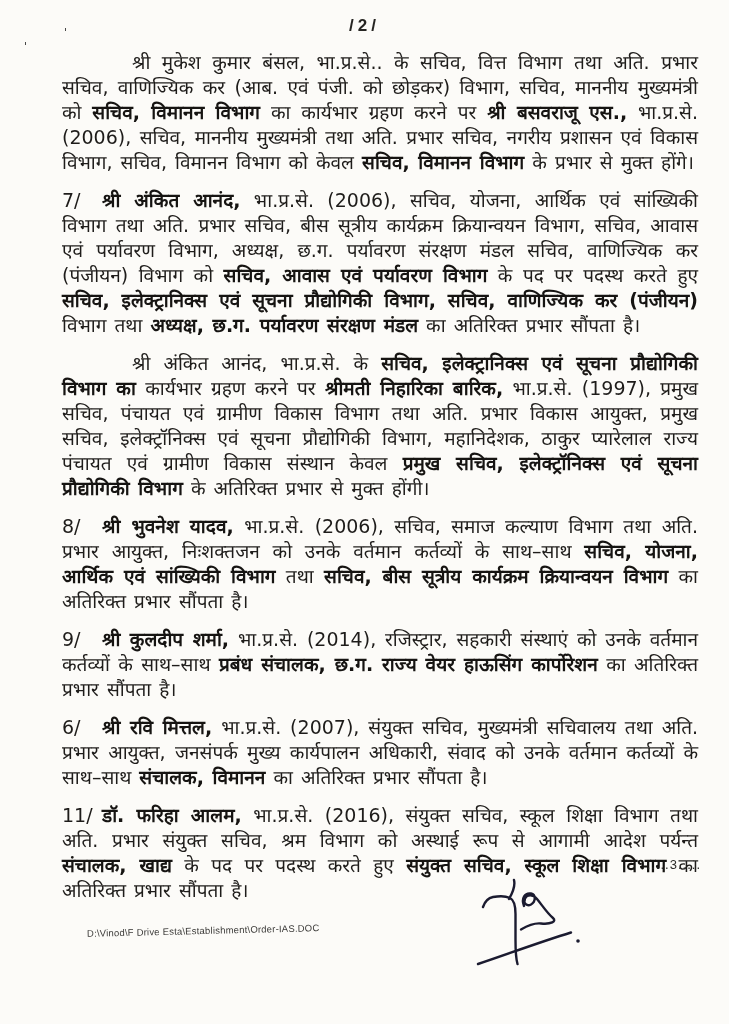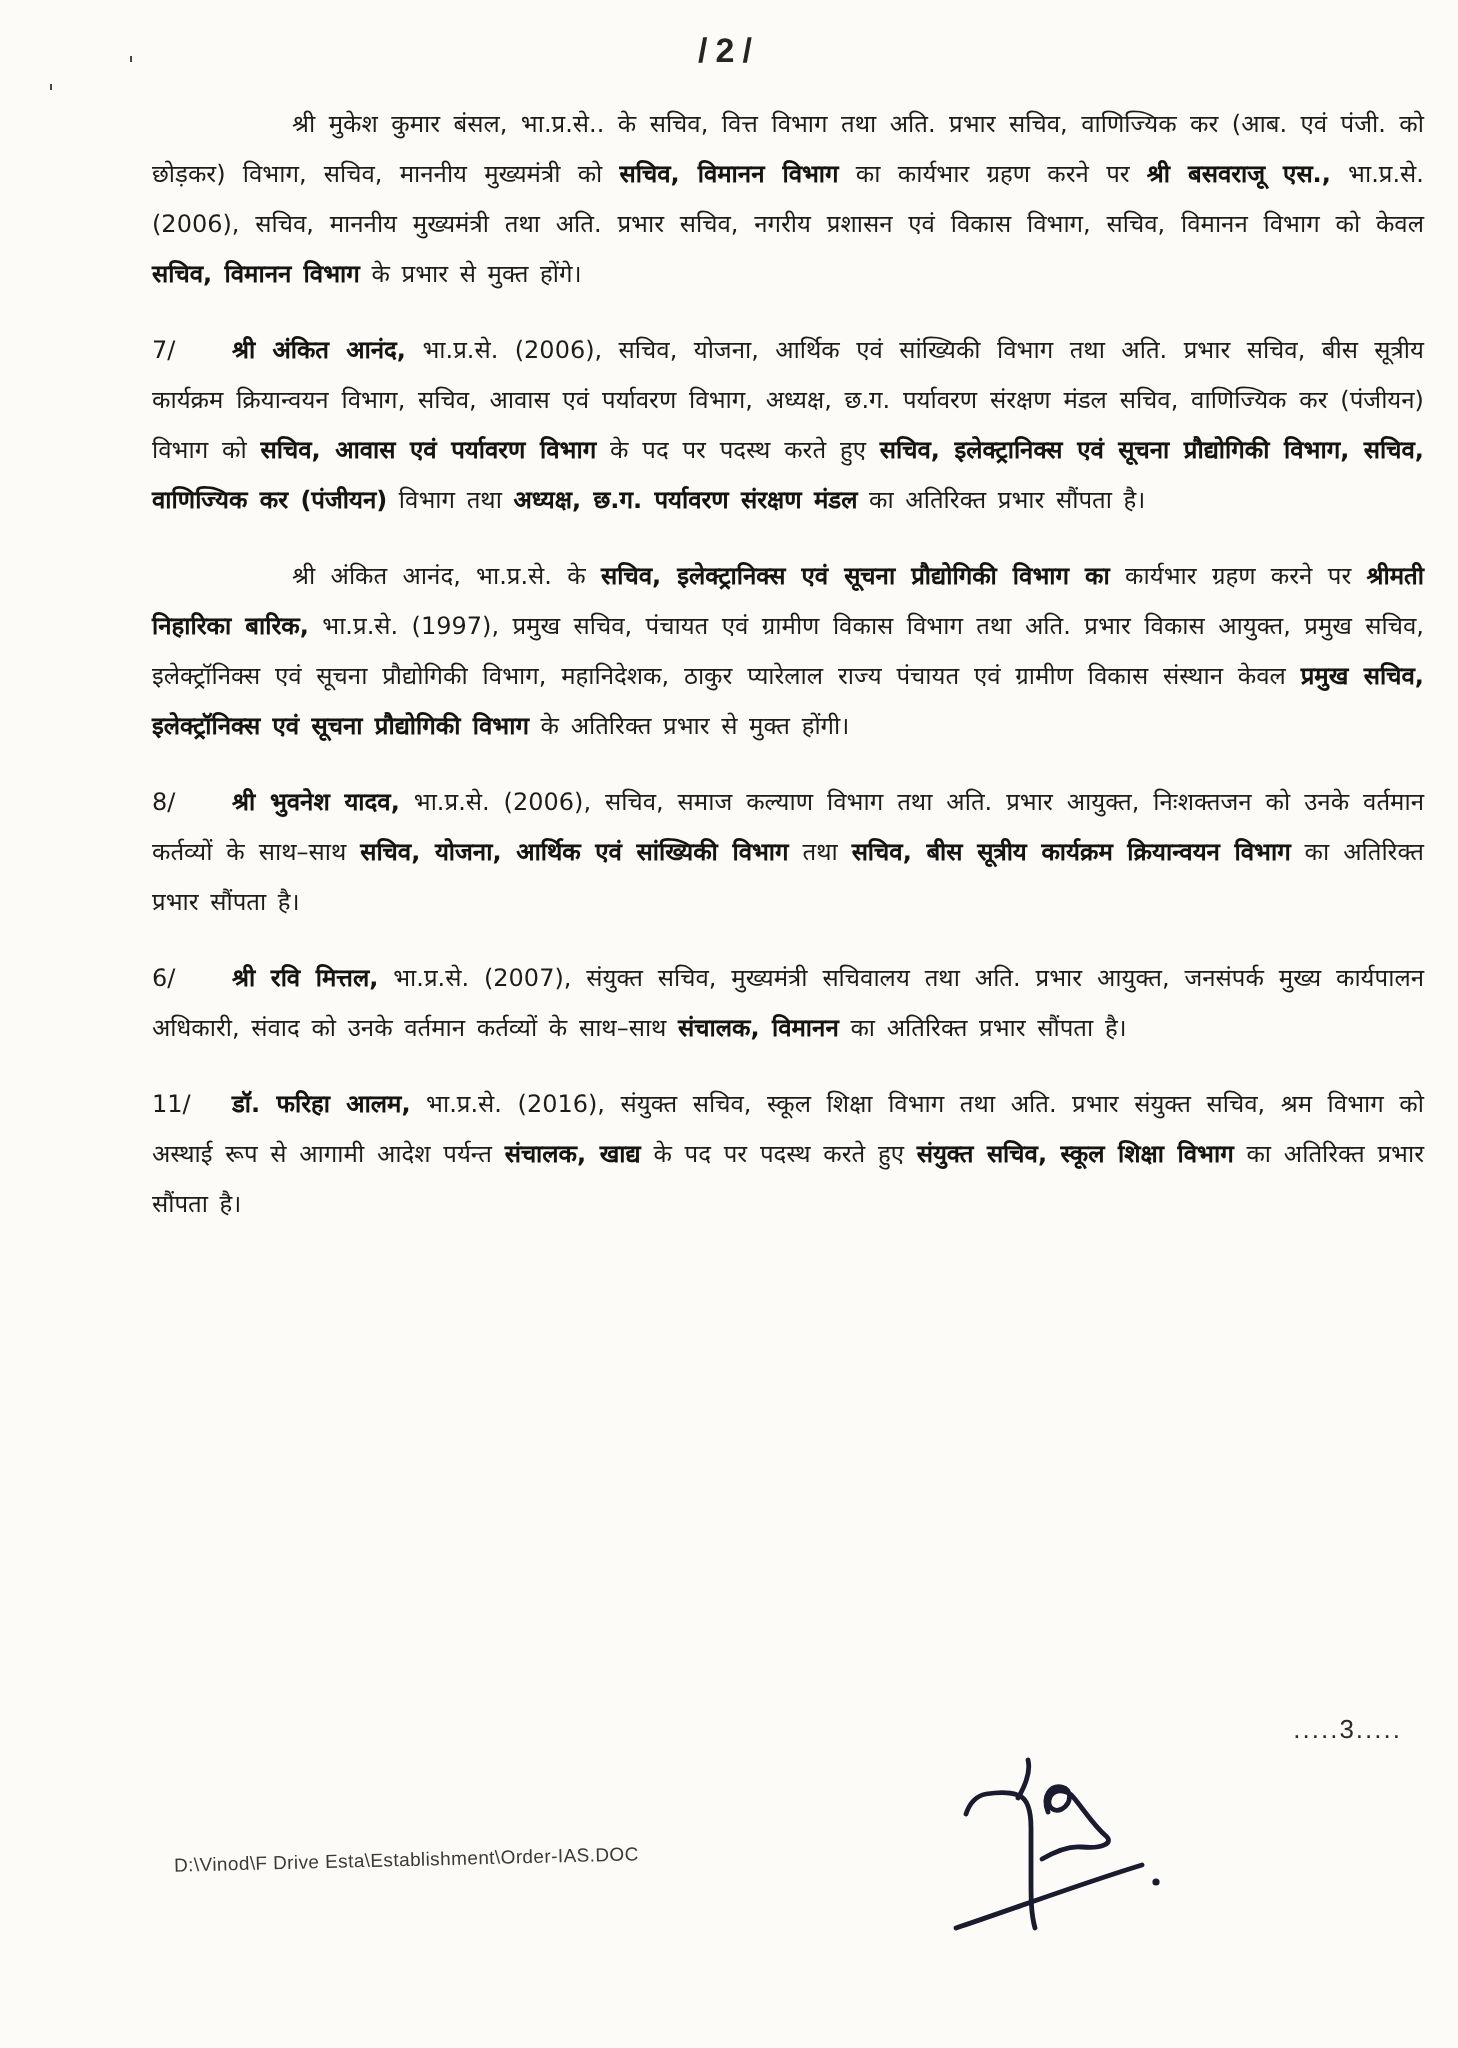--- a/index.html
+++ b/index.html
@@ -18,23 +18,23 @@
     font-family:"DejaVu Serif", serif;
   }
   .page-number {
     position:absolute; top:16px; left:0; right:0;
     text-align:center;
     font-size:17px; letter-spacing:4px; font-weight:600;
     color:#262522;
     font-family:"Liberation Sans", sans-serif;
   }
   .content {
-    position:absolute; left:76px; top:50px; width:636px;
+    position:absolute; left:62px; top:50px; width:636px;
     text-align:justify;
-    font-size:12px; line-height:25px;
+    font-size:19px; line-height:25px;
     word-spacing:2px;
   }
   p.para { margin:0 0 13px 0; }
   p.para.indent { text-indent:70px; }
   .pnum { display:inline-block; min-width:40px; font-weight:500; }
   .b { font-weight:700; color:#161412; }
   .continuation {
     position:absolute; top:857px; right:28px;
     font-size:13px; letter-spacing:1px; color:#2c2b29;
     font-family:"Liberation Sans", sans-serif;
@@ -59,20 +59,21 @@
   <span class="corner-speck" style="left:24px; top:40px;">'</span>
   <span class="corner-speck" style="left:64px; top:26px;">'</span>
 
   <div class="page-number">/2/</div>
 
   <div class="content">
       <p class="para indent"><span>श्री मुकेश कुमार बंसल, भा.प्र.से.. के सचिव, वित्त विभाग तथा अति. प्रभार सचिव, वाणिज्यिक कर (आब. एवं पंजी. को छोड़कर) विभाग, सचिव, माननीय मुख्यमंत्री को </span><span class="b">सचिव, विमानन विभाग</span><span> का कार्यभार ग्रहण करने पर </span><span class="b">श्री बसवराजू एस.,</span><span> भा.प्र.से. (2006), सचिव, माननीय मुख्यमंत्री तथा अति. प्रभार सचिव, नगरीय प्रशासन एवं विकास विभाग, सचिव, विमानन विभाग को केवल </span><span class="b">सचिव, विमानन विभाग</span><span> के प्रभार से मुक्त होंगे।</span></p>
       <p class="para"><span class="pnum">7/</span><span class="b">श्री अंकित आनंद,</span><span> भा.प्र.से. (2006), सचिव, योजना, आर्थिक एवं सांख्यिकी विभाग तथा अति. प्रभार सचिव, बीस सूत्रीय कार्यक्रम क्रियान्वयन विभाग, सचिव, आवास एवं पर्यावरण विभाग, अध्यक्ष, छ.ग. पर्यावरण संरक्षण मंडल सचिव, वाणिज्यिक कर (पंजीयन) विभाग को </span><span class="b">सचिव, आवास एवं पर्यावरण विभाग</span><span> के पद पर पदस्थ करते हुए </span><span class="b">सचिव, इलेक्ट्रानिक्स एवं सूचना प्रौद्योगिकी विभाग, सचिव, वाणिज्यिक कर (पंजीयन)</span><span> विभाग तथा </span><span class="b">अध्यक्ष, छ.ग. पर्यावरण संरक्षण मंडल</span><span> का अतिरिक्त प्रभार सौंपता है।</span></p>
       <p class="para indent"><span>श्री अंकित आनंद, भा.प्र.से. के </span><span class="b">सचिव, इलेक्ट्रानिक्स एवं सूचना प्रौद्योगिकी विभाग का</span><span> कार्यभार ग्रहण करने पर </span><span class="b">श्रीमती निहारिका बारिक,</span><span> भा.प्र.से. (1997), प्रमुख सचिव, पंचायत एवं ग्रामीण विकास विभाग तथा अति. प्रभार विकास आयुक्त, प्रमुख सचिव, इलेक्ट्रॉनिक्स एवं सूचना प्रौद्योगिकी विभाग, महानिदेशक, ठाकुर प्यारेलाल राज्य पंचायत एवं ग्रामीण विकास संस्थान केवल </span><span class="b">प्रमुख सचिव, इलेक्ट्रॉनिक्स एवं सूचना प्रौद्योगिकी विभाग</span><span> के अतिरिक्त प्रभार से मुक्त होंगी।</span></p>
       <p class="para"><span class="pnum">8/</span><span class="b">श्री भुवनेश यादव,</span><span> भा.प्र.से. (2006), सचिव, समाज कल्याण विभाग तथा अति. प्रभार आयुक्त, निःशक्तजन को उनके वर्तमान कर्तव्यों के साथ–साथ </span><span class="b">सचिव, योजना, आर्थिक एवं सांख्यिकी विभाग</span><span> तथा </span><span class="b">सचिव, बीस सूत्रीय कार्यक्रम क्रियान्वयन विभाग</span><span> का अतिरिक्त प्रभार सौंपता है।</span></p>
+      <p class="para"><span class="pnum">9/</span><span class="b">श्री कुलदीप शर्मा,</span><span> भा.प्र.से. (2014), रजिस्ट्रार, सहकारी संस्थाएं को उनके वर्तमान कर्तव्यों के साथ–साथ </span><span class="b">प्रबंध संचालक, छ.ग. राज्य वेयर हाऊसिंग कार्पोरेशन</span><span> का अतिरिक्त प्रभार सौंपता है।</span></p>
       <p class="para"><span class="pnum">6/</span><span class="b">श्री रवि मित्तल,</span><span> भा.प्र.से. (2007), संयुक्त सचिव, मुख्यमंत्री सचिवालय तथा अति. प्रभार आयुक्त, जनसंपर्क मुख्य कार्यपालन अधिकारी, संवाद को उनके वर्तमान कर्तव्यों के साथ–साथ </span><span class="b">संचालक, विमानन</span><span> का अतिरिक्त प्रभार सौंपता है।</span></p>
       <p class="para"><span class="pnum">11/</span><span class="b">डॉ. फरिहा आलम,</span><span> भा.प्र.से. (2016), संयुक्त सचिव, स्कूल शिक्षा विभाग तथा अति. प्रभार संयुक्त सचिव, श्रम विभाग को अस्थाई रूप से आगामी आदेश पर्यन्त </span><span class="b">संचालक, खाद्य</span><span> के पद पर पदस्थ करते हुए </span><span class="b">संयुक्त सचिव, स्कूल शिक्षा विभाग</span><span> का अतिरिक्त प्रभार सौंपता है।</span></p>
     </div>
 
   <div class="continuation">.....3.....</div>
 
   <div class="footer-path">D:\Vinod\F Drive Esta\Establishment\Order-IAS.DOC</div>
 
   <svg class="signature" viewBox="0 0 180 120" aria-hidden="true">
     <g fill="none" stroke="#1b1b30" stroke-width="2.4" stroke-linecap="round" stroke-linejoin="round">

